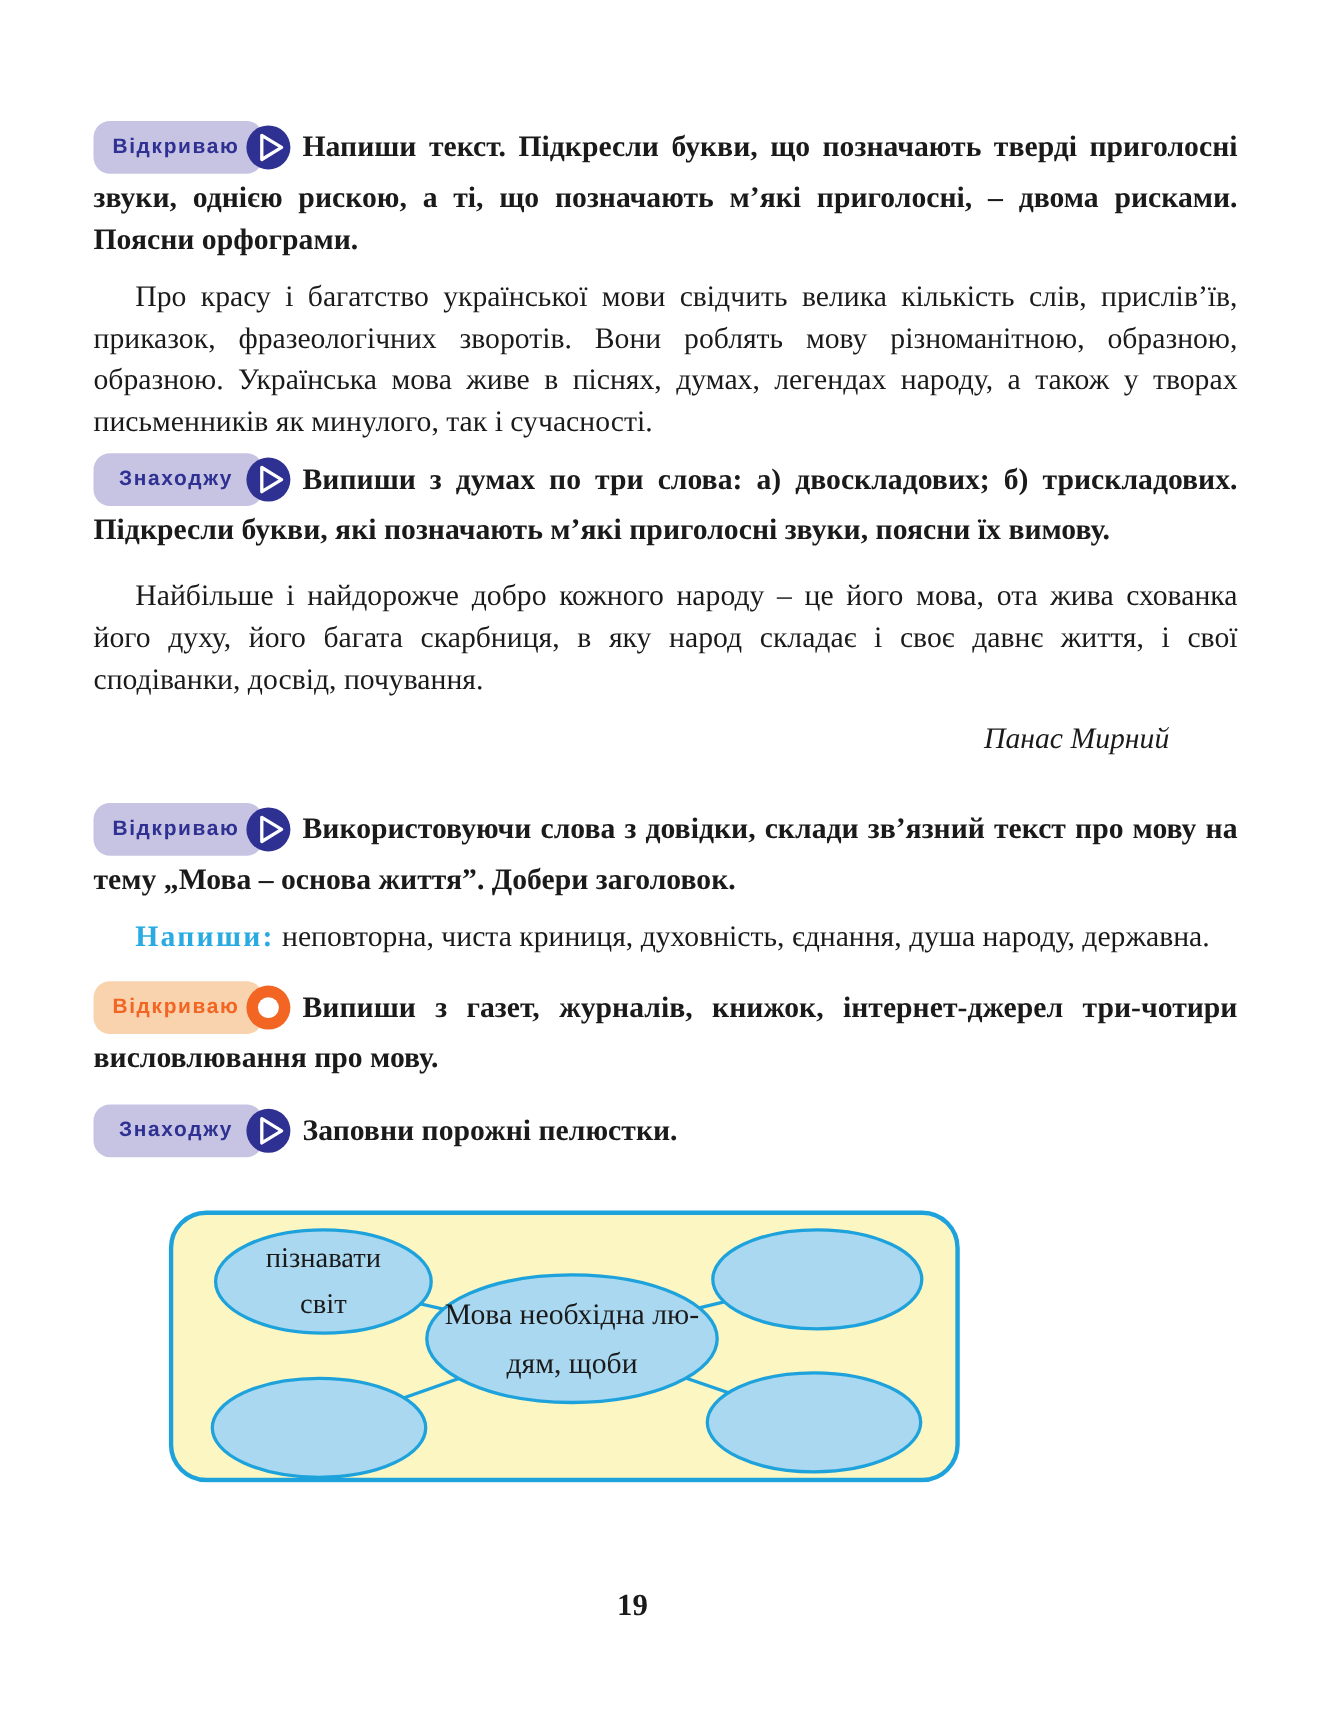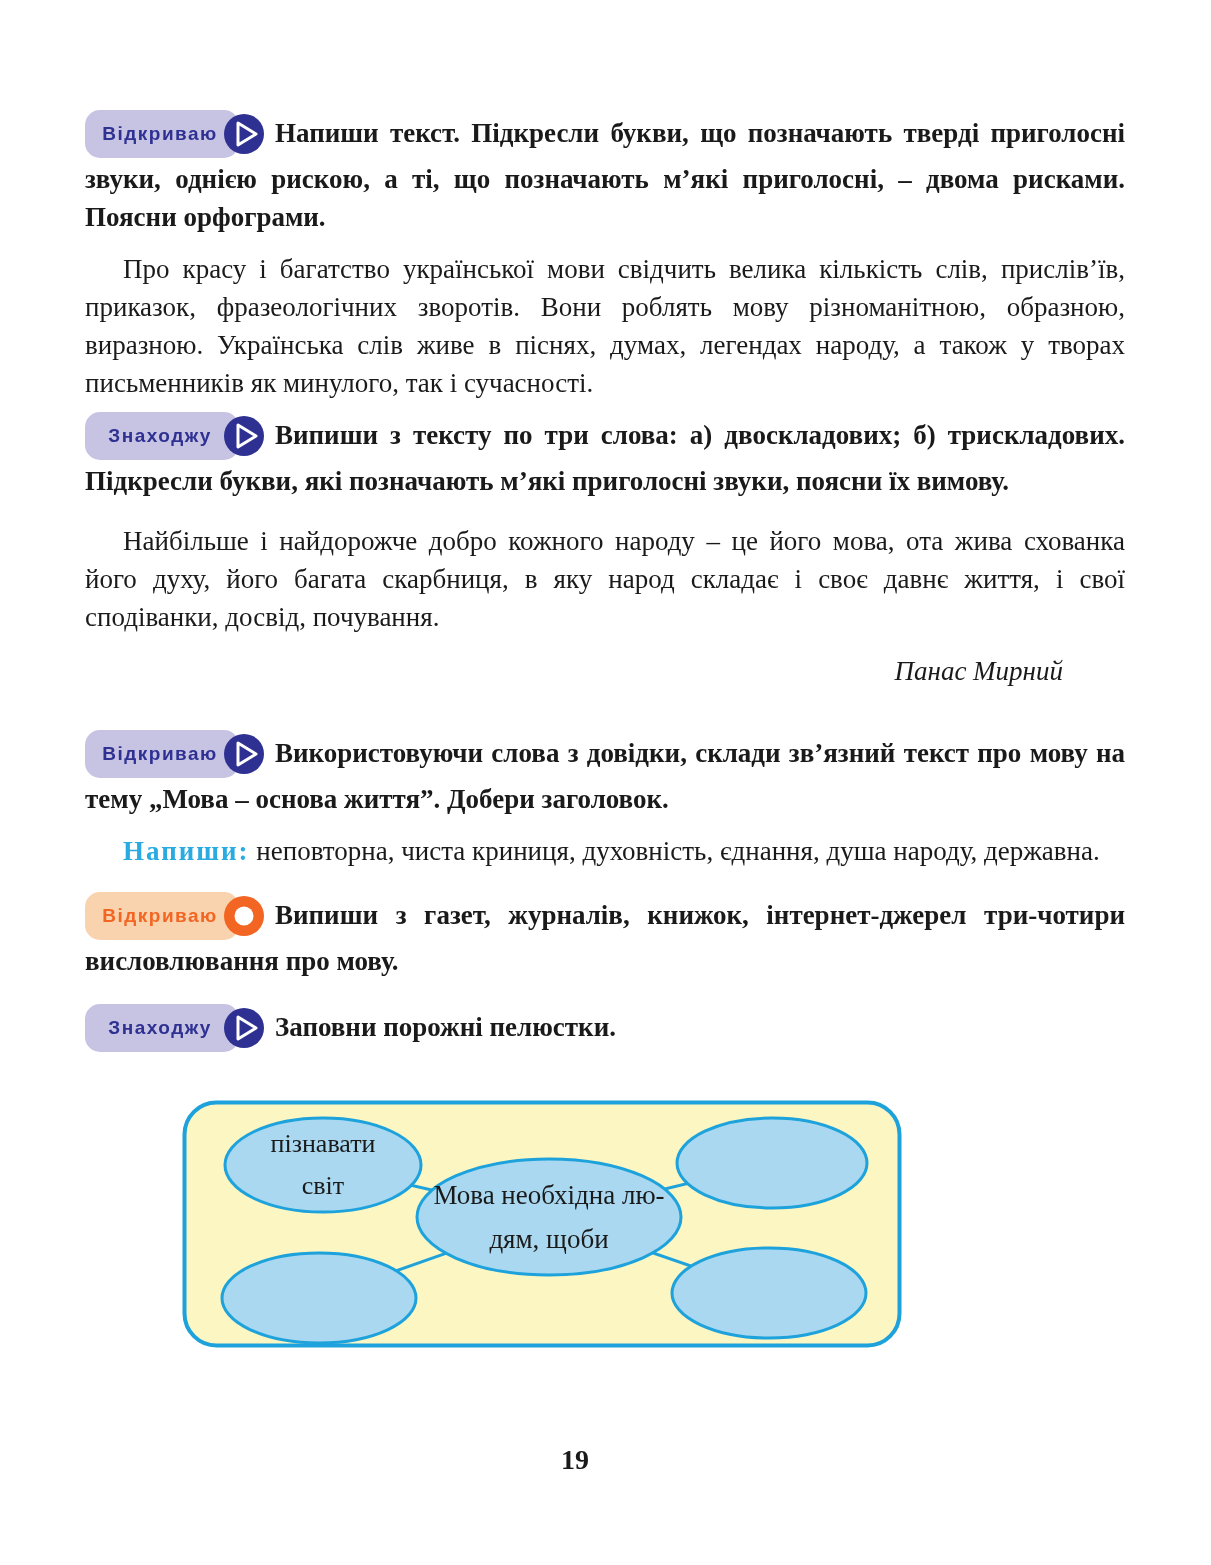--- a/index.html
+++ b/index.html
@@ -71,21 +71,21 @@
   .mb-h{margin-bottom:26px;}
   .mb-i{margin-bottom:46px;}
   .dovidka-label{
     color:#29abe2;
     font-weight:bold;
     letter-spacing:2px;
   }
   .diagram{
     position:relative;
     width:580px;height:248px;
-    margin-left:97px;
+    margin-left:68px;
   }
   .diagram svg{position:absolute;left:0;top:0;}
   .ellipse-label{
     position:absolute;
     display:flex;
     flex-direction:column;
     align-items:center;
     justify-content:center;
     text-align:center;
     font-size:26px;
@@ -108,27 +108,27 @@
 
 <div class="page">
 
   <p class="task mb-a">
     <span class="badge-wrap"><span class="badge purple">Відкриваю</span><svg class="badge-icon" width="42" height="42" viewBox="0 0 42 42">
           <circle cx="21" cy="21" r="20" fill="#2e3192"></circle>
           <polygon points="15,10 33,21 15,32" fill="#2e3192" stroke="#ffffff" stroke-width="3" stroke-linejoin="round"></polygon>
         </svg></span><span>Напиши текст. Підкресли букви, що позначають тверді приголосні звуки, однією рискою, а ті, що позначають м’які приголосні, – двома рисками. Поясни орфограми.</span>
   </p>
 
-  <p class="body-para mb-b">Про красу і багатство української мови свідчить велика кількість слів, прислів’їв, приказок, фразеологічних зворотів. Вони роблять мову різноманітною, образною, виразною. Українська слів живе в піснях, думах, легендах народу, а також у творах письменників як минулого, так і сучасності.</p>
+  <p class="body-para mb-b">Про красу і багатство української мови свідчить велика кількість слів, прислів’їв, приказок, фразеологічних зворотів. Вони роблять мову різноманітною, образною, образною. Українська мова живе в піснях, думах, легендах народу, а також у творах письменників як минулого, так і сучасності.</p>
 
   <p class="task mb-c">
     <span class="badge-wrap"><span class="badge purple">Знаходжу</span><svg class="badge-icon" width="42" height="42" viewBox="0 0 42 42">
           <circle cx="21" cy="21" r="20" fill="#2e3192"></circle>
           <polygon points="15,10 33,21 15,32" fill="#2e3192" stroke="#ffffff" stroke-width="3" stroke-linejoin="round"></polygon>
-        </svg></span><span>Випиши з тексту по три слова: а) двоскладових; б) трискладових. Підкресли букви, які позначають м’які приголосні звуки, поясни їх вимову.</span>
+        </svg></span><span>Випиши з думах по три слова: а) двоскладових; б) трискладових. Підкресли букви, які позначають м’які приголосні звуки, поясни їх вимову.</span>
   </p>
 
   <p class="body-para mb-d">Найбільше і найдорожче добро кожного народу – це його мова, ота жива схованка його духу, його багата скарбниця, в яку народ складає і своє давнє життя, і свої сподіванки, досвід, почування.</p>
 
   <p class="attribution">Панас Мирний</p>
 
   <p class="task mb-e">
     <span class="badge-wrap"><span class="badge purple">Відкриваю</span><svg class="badge-icon" width="42" height="42" viewBox="0 0 42 42">
           <circle cx="21" cy="21" r="20" fill="#2e3192"></circle>
           <polygon points="15,10 33,21 15,32" fill="#2e3192" stroke="#ffffff" stroke-width="3" stroke-linejoin="round"></polygon>

